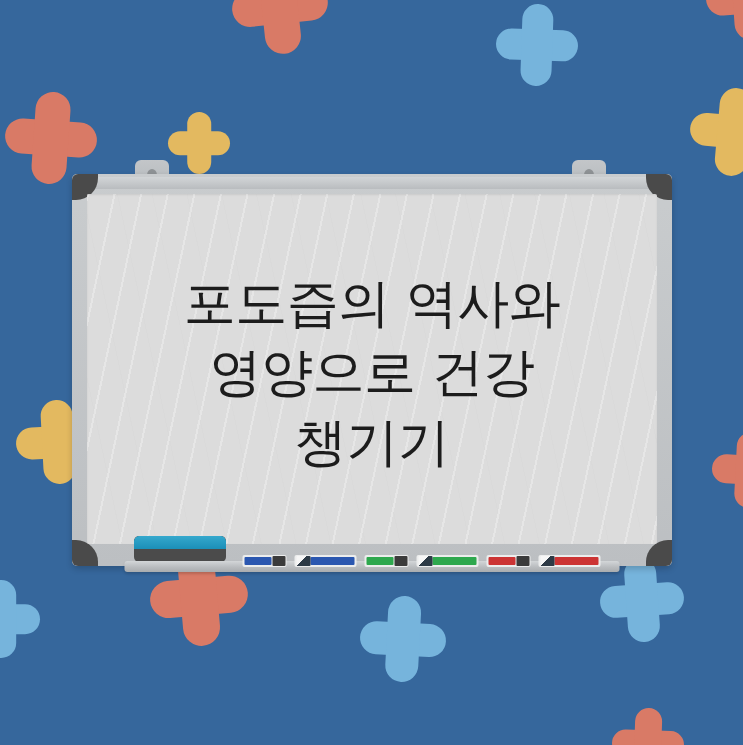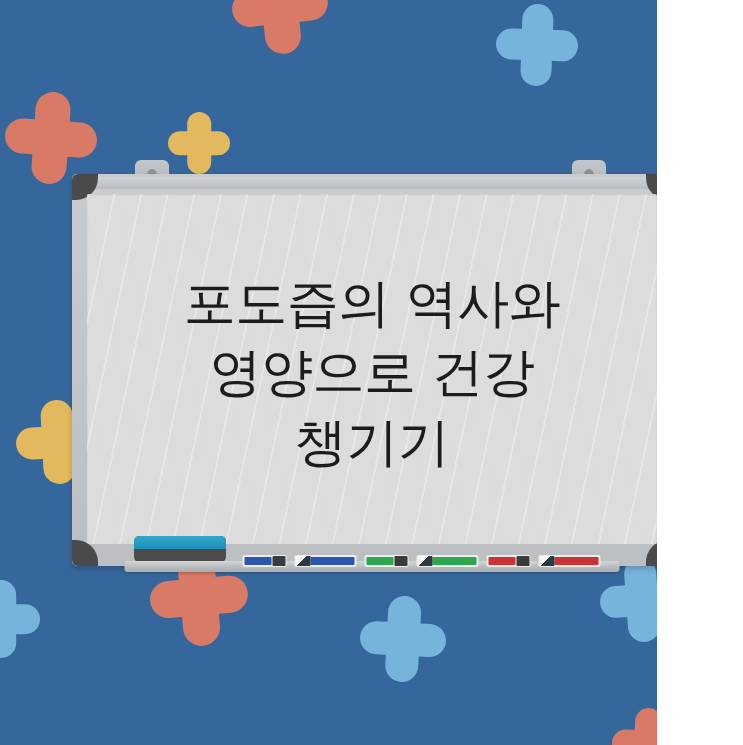--- a/index.html
+++ b/index.html
@@ -6,21 +6,21 @@
     margin: 0;
     padding: 0;
     background: #ffffff;
   }
   body {
     font-family: "DejaVu Sans", "Liberation Sans", sans-serif;
   }
 
   #scene {
     position: relative;
-    width: 657px;
+    width: 743px;
     height: 745px;
     overflow: hidden;
     background: #36679C;
   }
 
   
   .cross {
     position: absolute;
   }
   .cross .bar {

